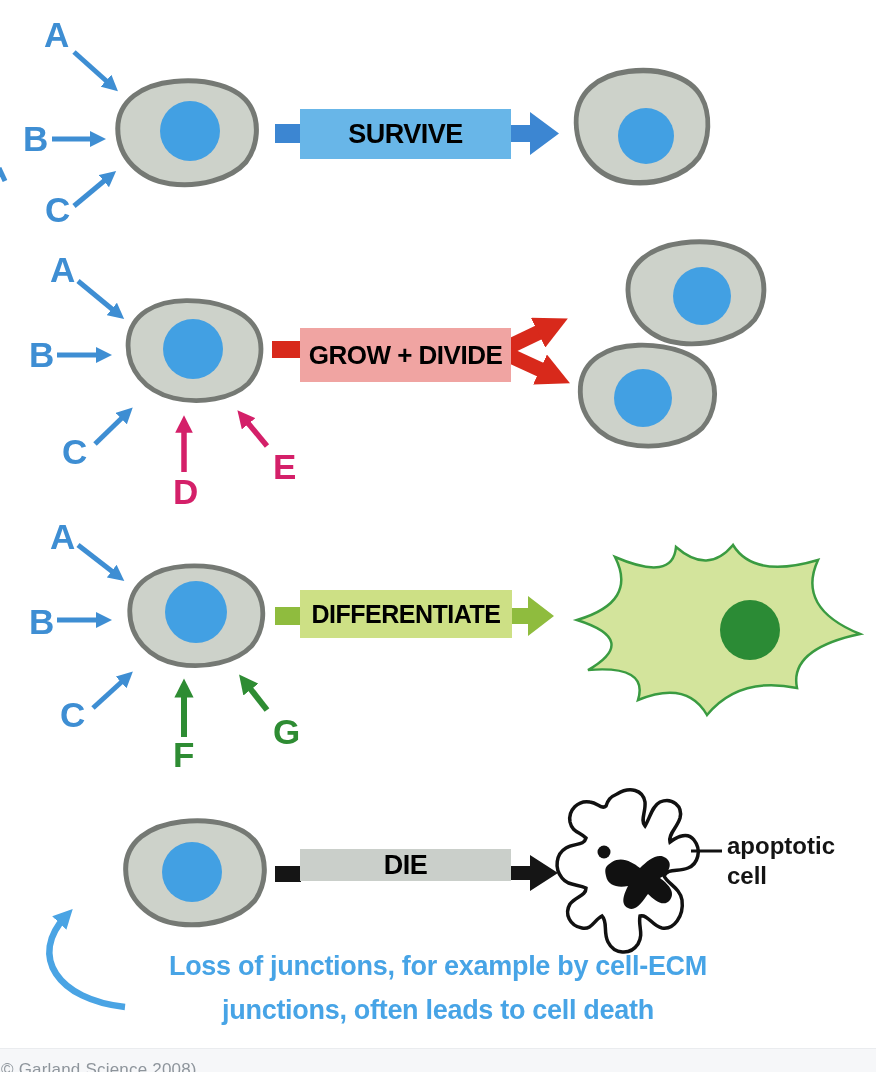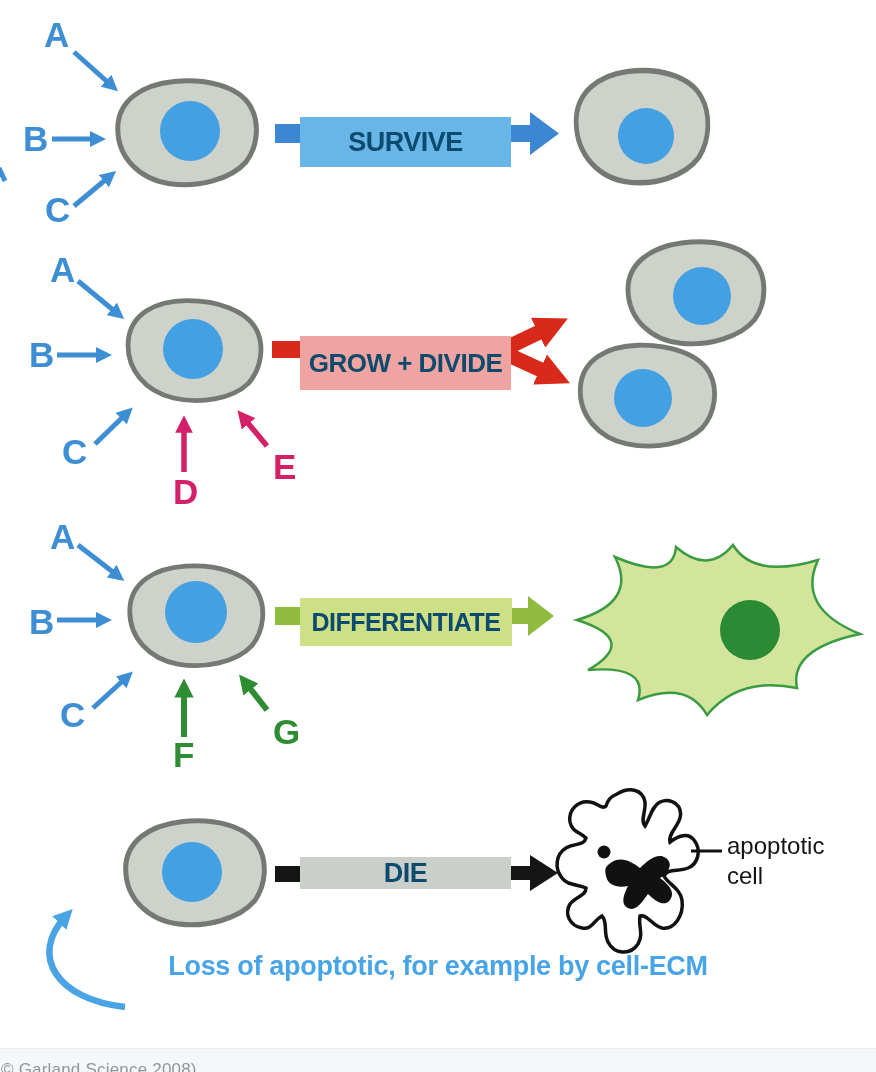--- a/index.html
+++ b/index.html
@@ -9,29 +9,29 @@
   }
   .stage svg{position:absolute;left:0;top:0;}
   .cell{fill:#cdd2ca;stroke:#757974;stroke-width:5;}
   .nuc{fill:#42a0e3;}
   .sig{position:absolute;font-weight:bold;font-size:35px;line-height:1;}
   .sig-blue{color:#3e8ed3;}
   .sig-pink{color:#d42069;}
   .sig-green{color:#2e8c33;}
   .box{
     position:absolute;display:flex;align-items:center;justify-content:center;
-    font-weight:bold;color:#0c4a6e;letter-spacing:-0.5px;margin-top:8px;
+    font-weight:bold;color:#000000;letter-spacing:-0.5px;
   }
   .box-survive{left:300px;top:109px;width:211px;height:50px;background:#68b6e8;font-size:27px;}
   .box-grow{left:300px;top:328px;width:211px;height:54px;background:#f0a4a2;font-size:26px;}
   .box-diff{left:300px;top:590px;width:212px;height:48px;background:#cde085;font-size:25px;}
   .box-die{left:300px;top:849px;width:211px;height:32px;background:#cacfca;font-size:27px;}
   .apop-label{
     position:absolute;left:727px;top:831px;width:140px;
-    font-weight:normal;font-size:24px;line-height:1.25;color:#141414;
+    font-weight:bold;font-size:24px;line-height:1.25;color:#141414;
   }
   .caption{
     position:absolute;left:0;top:944px;width:876px;text-align:center;
     font-weight:bold;font-size:27px;line-height:44px;color:#47a4e6;letter-spacing:-0.3px;
   }
   .footer-band{
     position:absolute;left:0;top:1048px;width:876px;height:24px;
     background:#f6f7f9;border-top:1px solid #eaecef;
   }
   .credit{
@@ -138,19 +138,20 @@
   <div class="sig sig-green" style="left:273px;top:714px">G</div>
 
   <div class="box box-survive">SURVIVE</div>
   <div class="box box-grow">GROW + DIVIDE</div>
   <div class="box box-diff">DIFFERENTIATE</div>
   <div class="box box-die">DIE</div>
 
   <div class="apop-label">apoptotic cell</div>
 
   <div class="caption">
-    <div>Loss of apoptotic, for example by cell-ECM</div>
+    <div>Loss of junctions, for example by cell-ECM</div>
+    <div>junctions, often leads to cell death</div>
   </div>
 
   <div class="footer-band"></div>
   <div class="credit">© Garland Science 2008)</div>
 
 </div>
 
 </body></html>

